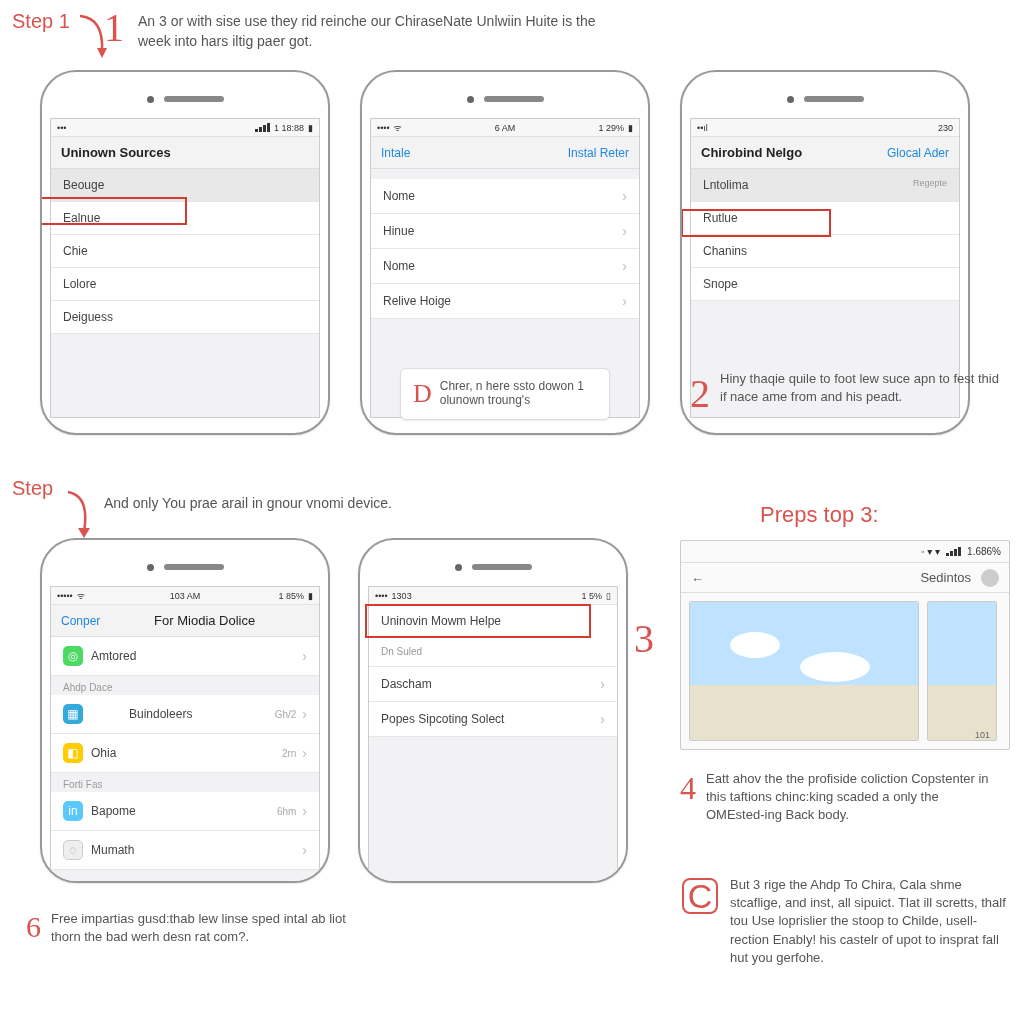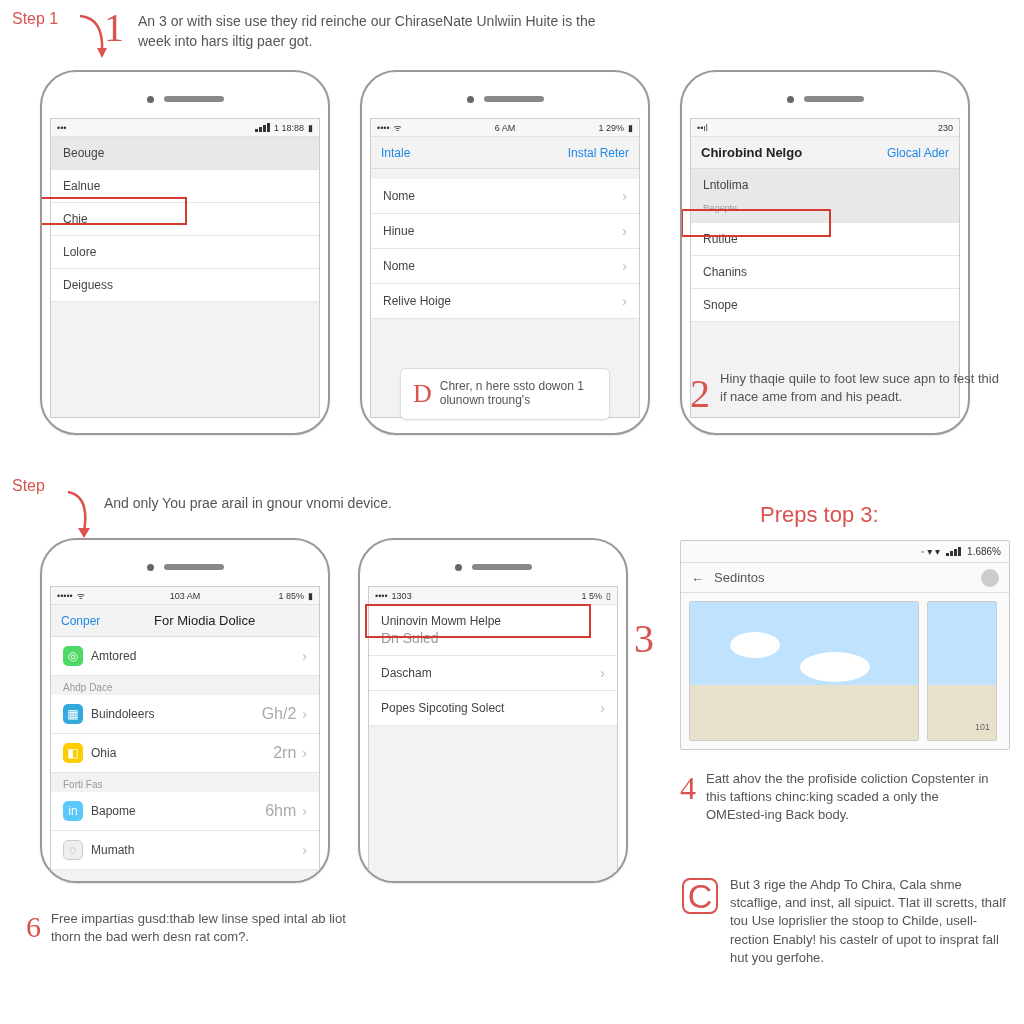--- a/index.html
+++ b/index.html
@@ -8,21 +8,21 @@
     height: 1024px;
     background: #ffffff;
     font-family: -apple-system, "Helvetica Neue", Arial, sans-serif;
     font-size: 13px;
     color: #333;
     position: relative;
     overflow: hidden;
   }
   .step-label {
     color: #d9534f;
-    font-size: 16px;
+    font-size: 20px;
     font-weight: 500;
     position: absolute;
   }
   .step-desc {
     font-size: 14px;
     color: #555;
     position: absolute;
     line-height: 1.4;
   }
   .big-number {
@@ -107,21 +107,21 @@
     background:#fff;
     border-bottom:1px solid #e6e6e6;
     padding:9px 12px;
     display:flex;
     align-items:center;
     justify-content:space-between;
     font-size:12px;
     color:#444;
   }
   .cell .chev { color:#bbb; font-size:14px;}
-  .cell .meta { color:#aaa; font-size:16px; margin-left:auto; margin-right:6px;}
+  .cell .meta { color:#aaa; font-size:10px; margin-left:auto; margin-right:6px;}
   .cell.sel { background:#e8e8e8;}
   .section-label{
     font-size:10px;color:#999;padding:6px 12px 2px;background:#f2f2f4;
   }
   .app-icon{
     width:20px;height:20px;border-radius:5px;margin-right:8px;display:flex;align-items:center;justify-content:center;font-size:12px;color:#fff;
   }
   .red-box{
     position:absolute;border:2px solid #d43a2f;
     pointer-events:none;
@@ -149,21 +149,21 @@
     height:30px;display:flex;align-items:center;gap:10px;padding:0 10px;font-size:13px;color:#555;border-bottom:1px solid #ddd;
   }
   .browser .bgallery{
     display:flex;gap:8px;padding:8px;
   }
   .thumb{
     border:1px solid #ccc;background:linear-gradient(#bfe3ff 0 60%, #e8e2cc 60% 100%);
     border-radius:2px;width:230px;height:140px;position:relative;
   }
   .thumb.small{width:70px;}
-  .thumb .tlabel{position:absolute;bottom:8px;right:6px;font-size:9px;color:#666;}
+  .thumb .tlabel{position:absolute;bottom:0;right:6px;font-size:9px;color:#666;}
   .cloud{position:absolute;background:#fff;border-radius:50%;}
   .signal-tris{display:inline-flex;gap:1px;align-items:flex-end;}
   .signal-tris span{width:3px;background:#333;display:inline-block;}
   .signal-tris span:nth-child(1){height:3px;}
   .signal-tris span:nth-child(2){height:5px;}
   .signal-tris span:nth-child(3){height:7px;}
   .signal-tris span:nth-child(4){height:9px;}
 </style>
 </head>
 <body>
@@ -191,20 +191,23 @@
         <span class="signal-tris">
             <span></span>
             <span></span>
             <span></span>
             <span></span>
           </span>
         <span>1 18:88</span>
         <span>▮</span>
       </div>
     </div>
+    <div class="navheader">
+        <span class="title">Uninown Sources</span>
+      </div>
     <div class="cell sel">
         <span>Beouge</span>
       </div>
     <div class="cell">
         <span>Ealnue</span>
       </div>
     <div class="cell">
         <span>Chie</span>
       </div>
     <div class="cell">
@@ -275,21 +278,21 @@
           <span>••ıl</span>
         </div>
       <div class="right">
           <span>230</span>
         </div>
     </div>
     <div class="navheader">
       <span class="title">Chirobind Nelgo</span>
       <span class="action">Glocal Ader</span>
     </div>
-    <div class="cell sel" style="flex-direction:column;align-items:flex-start;gap:11px;">
+    <div class="cell sel" style="flex-direction:row;align-items:flex-start;gap:0;">
       <span>Lntolima</span>
       <span style="font-size:9px;color:#999;">Regepte</span>
     </div>
     <div class="cell">
         <span>Rutlue</span>
       </div>
     <div class="cell">
         <span>Chanins</span>
       </div>
     <div class="cell">
@@ -333,21 +336,21 @@
       <span></span>
     </div>
     <div class="cell">
       <span class="app-icon" style="background:#4cd964;">◎</span>
       <span style="flex:1;">Amtored</span>
         <span class="chev">›</span>
     </div>
     <div class="section-label">Ahdp Dace</div>
     <div class="cell">
       <span class="app-icon" style="background:#34aadc;">▦</span>
-      <span style="flex:1;">Buindoleers</span>
+      <span style="flex:1;margin-left:38px;">Buindoleers</span>
         <span class="meta">Gh/⁠2</span>
         <span class="chev">›</span>
     </div>
     <div class="cell">
       <span class="app-icon" style="background:#ffcc00;">◧</span>
       <span style="flex:1;">Ohia</span>
         <span class="meta">2rn</span>
         <span class="chev">›</span>
     </div>
     <div class="section-label">Forti Fas</div>
@@ -376,21 +379,21 @@
           <span>••••</span>
           <span>1303</span>
         </div>
       <div class="right">
           <span>1  5%</span>
           <span>▯</span>
         </div>
     </div>
     <div class="cell" style="flex-direction:column;align-items:flex-start;gap:2px;">
       <span style="font-weight:500;">Uninovin Mowm Helpe</span>
-      <span style="font-size:14px;color:#999;">Dn Suled</span>
+      <span style="font-size:10px;color:#999;margin-top:16px;">Dn Suled</span>
     </div>
     <div class="cell">
         <span>Dascham</span>
         <span class="chev">›</span>
       </div>
     <div class="cell">
         <span>Popes Sipcoting Solect</span>
         <span class="chev">›</span>
       </div>
     <div class="red-box" style="top:17px;left:-4px;width:226px;height:34px;"></div>
@@ -406,21 +409,21 @@
     <span class="signal-tris">
         <span></span>
         <span></span>
         <span></span>
         <span></span>
       </span>
     <span>1.686%</span>
   </div>
   <div class="btool">
     <span>←</span>
-    <span style="flex:1;">Sedintos</span>
+    <span style="flex:1;text-align:right;">Sedintos</span>
     <span style="width:18px;height:18px;border-radius:50%;background:#ccc;display:inline-block;"></span>
   </div>
   <div class="bgallery">
     <div class="thumb">
       <div class="cloud" style="width:50px;height:26px;top:30px;left:40px;"></div>
       <div class="cloud" style="width:70px;height:30px;top:50px;left:110px;"></div>
     </div>
     <div class="thumb small">
       <span class="tlabel">101</span>
     </div>

